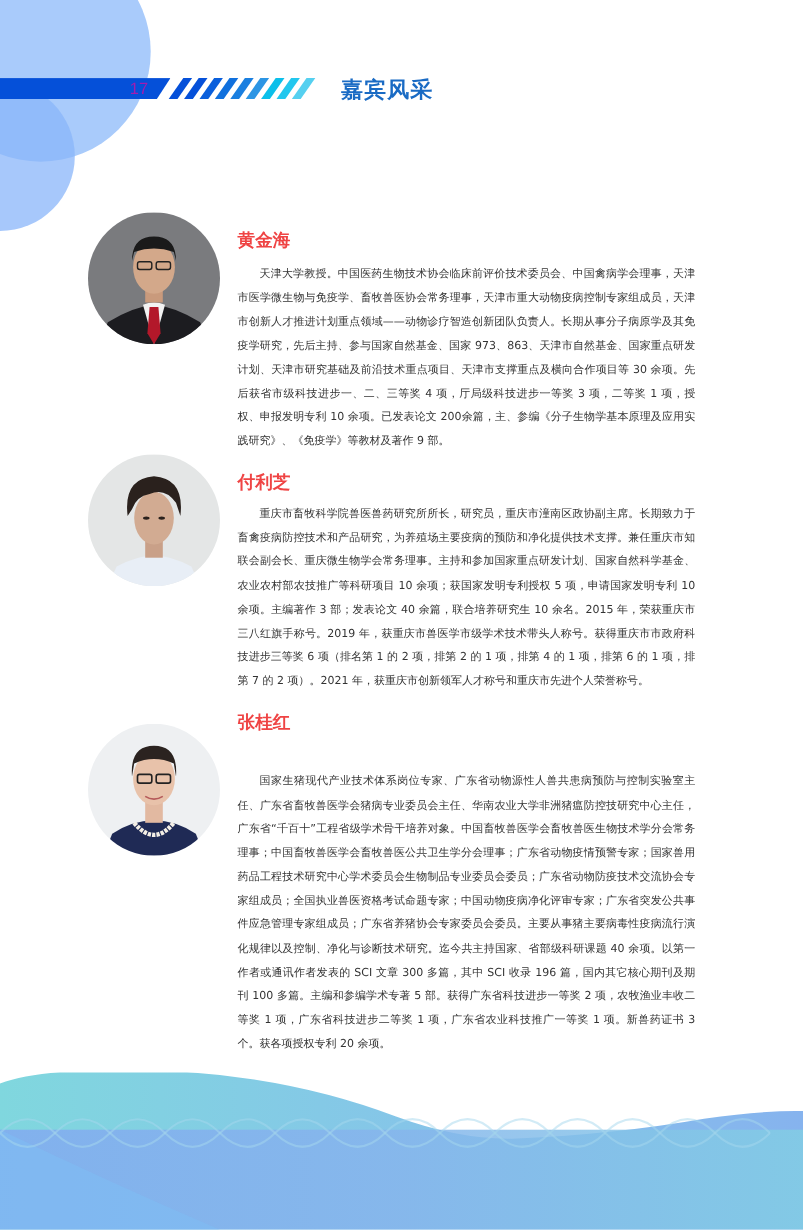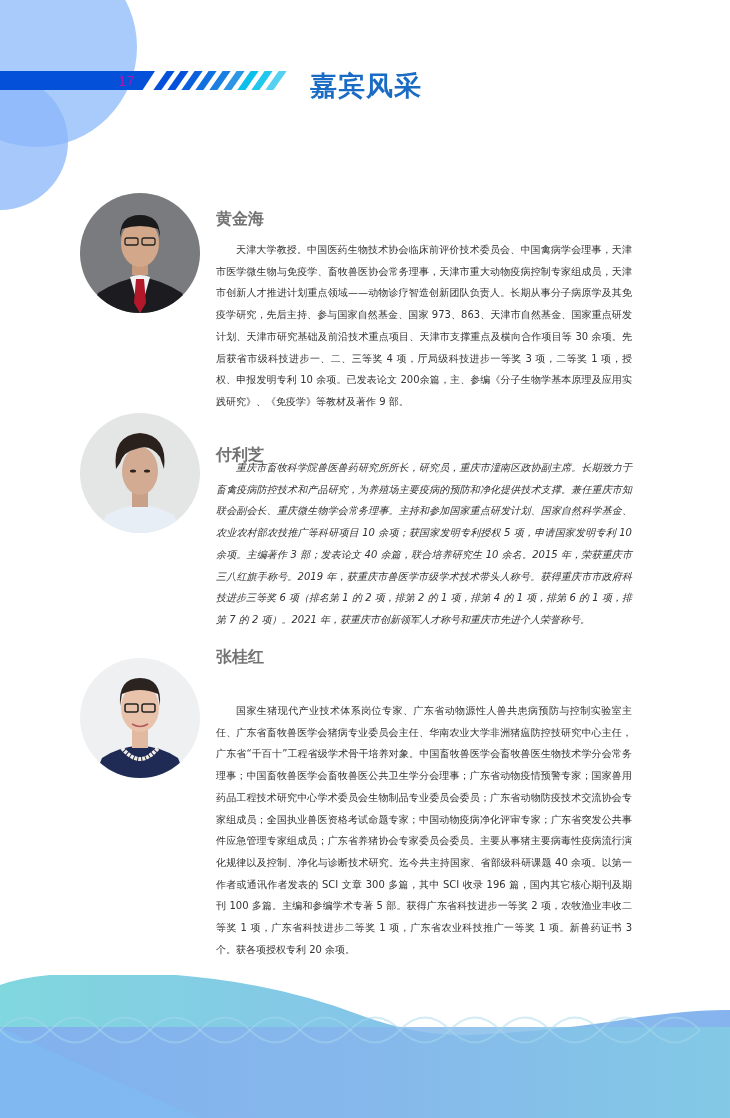--- a/index.html
+++ b/index.html
@@ -24,31 +24,31 @@
   .page-number {
     position: absolute; left: 118px; top: 71px; height: 19px; line-height: 19px;
     color: #a21caf; font-size: 15px; font-family: "Liberation Sans", sans-serif;
   }
   .stripes { position: absolute; left: 150px; top: 71px; width: 125px; height: 19px; }
   .stripe {
     position: absolute; top: 0; width: 8px; height: 19px;
     transform: skewX(-35deg);
   }
   .section-title {
-    position: absolute; left: 310px; top: 68px; font-size: 27px; font-weight: bold;
+    position: absolute; left: 310px; top: 68px; font-size: 20px; font-weight: bold;
     color: #1a6bc4; letter-spacing: 1px;
   }
   .profile { position: absolute; left: 80px; width: 560px; }
   .avatar {
     position: absolute; left: 0; width: 120px; height: 120px; border-radius: 50%;
     overflow: hidden;
   }
   .avatar svg { display: block; }
   .name {
-    position: absolute; left: 136px; font-size: 16px; font-weight: bold; color: #737373;
+    position: absolute; left: 136px; font-size: 16px; font-weight: bold; color: #ef4444;
   }
   .bio {
     position: absolute; left: 136px; width: 416px; font-size: 10px; line-height: 21.7px;
     color: #333333; text-indent: 2em; text-align: justify; margin: 0;
   }
   .footer-wave { position: absolute; left: 0; top: 975px; width: 730px; height: 143px; }
 </style>
 </head>
 <body>
 
@@ -93,22 +93,22 @@
     <svg width="120" height="120" viewBox="0 0 120 120">
       <rect width="120" height="120" fill="#e4e6e6"></rect>
       <path d="M18 120 L26 102 Q45 92 60 92 Q75 92 94 102 L102 120Z" fill="#e8eef6"></path>
       <rect x="52" y="76" width="16" height="18" fill="#c9a088"></rect>
       <ellipse cx="60" cy="58" rx="18" ry="24" fill="#d2ab92"></ellipse>
       <path d="M36 56 Q32 22 60 20 Q88 22 84 56 L80 44 Q70 30 56 36 Q44 38 40 50Z" fill="#2a211d"></path>
       <ellipse cx="53" cy="58" rx="3" ry="1.5" fill="#2a211d"></ellipse>
       <ellipse cx="67" cy="58" rx="3" ry="1.5" fill="#2a211d"></ellipse>
     </svg>
   </div>
-  <div class="name" style="top:429px;margin-top:16px;">付利芝</div>
-  <p class="bio" style="top:457px;font-style:italic;">重庆市畜牧科学院兽医兽药研究所所长，研究员，重庆市潼南区政协副主席。长期致力于畜禽疫病防控技术和产品研究，为养殖场主要疫病的预防和净化提供技术支撑。兼任重庆市知联会副会长、重庆微生物学会常务理事。主持和参加国家重点研发计划、国家自然科学基金、农业农村部农技推广等科研项目 10 余项；获国家发明专利授权 5 项，申请国家发明专利 10 余项。主编著作 3 部；发表论文 40 余篇，联合培养研究生 10 余名。2015 年，荣获重庆市三八红旗手称号。2019 年，获重庆市兽医学市级学术技术带头人称号。获得重庆市市政府科技进步三等奖 6 项（排名第 1 的 2 项，排第 2 的 1 项，排第 4 的 1 项，排第 6 的 1 项，排第 7 的 2 项）。2021 年，获重庆市创新领军人才称号和重庆市先进个人荣誉称号。</p>
+  <div class="name" style="top:429px;">付利芝</div>
+  <p class="bio" style="top:457px;">重庆市畜牧科学院兽医兽药研究所所长，研究员，重庆市潼南区政协副主席。长期致力于畜禽疫病防控技术和产品研究，为养殖场主要疫病的预防和净化提供技术支撑。兼任重庆市知联会副会长、重庆微生物学会常务理事。主持和参加国家重点研发计划、国家自然科学基金、农业农村部农技推广等科研项目 10 余项；获国家发明专利授权 5 项，申请国家发明专利 10 余项。主编著作 3 部；发表论文 40 余篇，联合培养研究生 10 余名。2015 年，荣获重庆市三八红旗手称号。2019 年，获重庆市兽医学市级学术技术带头人称号。获得重庆市市政府科技进步三等奖 6 项（排名第 1 的 2 项，排第 2 的 1 项，排第 4 的 1 项，排第 6 的 1 项，排第 7 的 2 项）。2021 年，获重庆市创新领军人才称号和重庆市先进个人荣誉称号。</p>
 </div>
 
 <div class="profile" style="top:0;">
   <div class="avatar" style="top:658px;">
     <svg width="120" height="120" viewBox="0 0 120 120">
       <rect width="120" height="120" fill="#eef0f2"></rect>
       <path d="M14 120 L22 100 Q40 88 60 88 Q80 88 98 100 L106 120Z" fill="#1f2a55"></path>
       <path d="M42 90 Q60 112 78 90" fill="none" stroke="#f4efe6" stroke-width="4" stroke-dasharray="3 1"></path>
       <rect x="52" y="70" width="16" height="20" fill="#e2b9a1"></rect>
       <ellipse cx="60" cy="50" rx="19" ry="24" fill="#e8c2aa"></ellipse>

